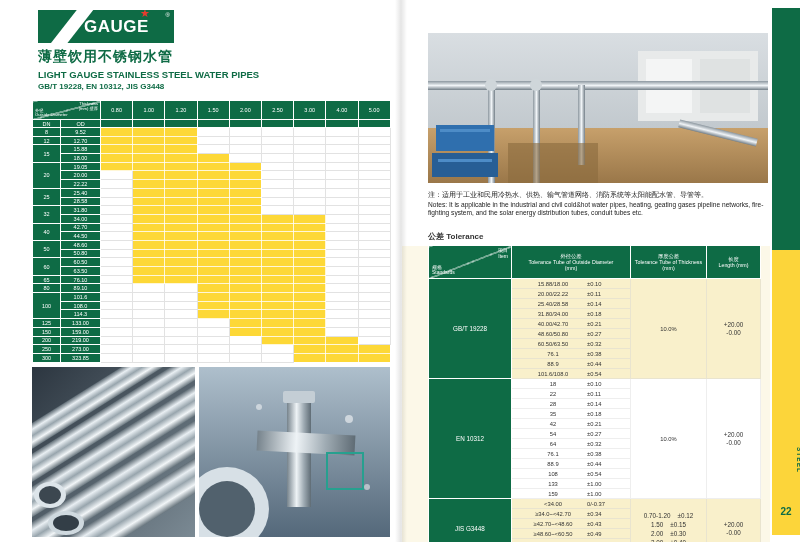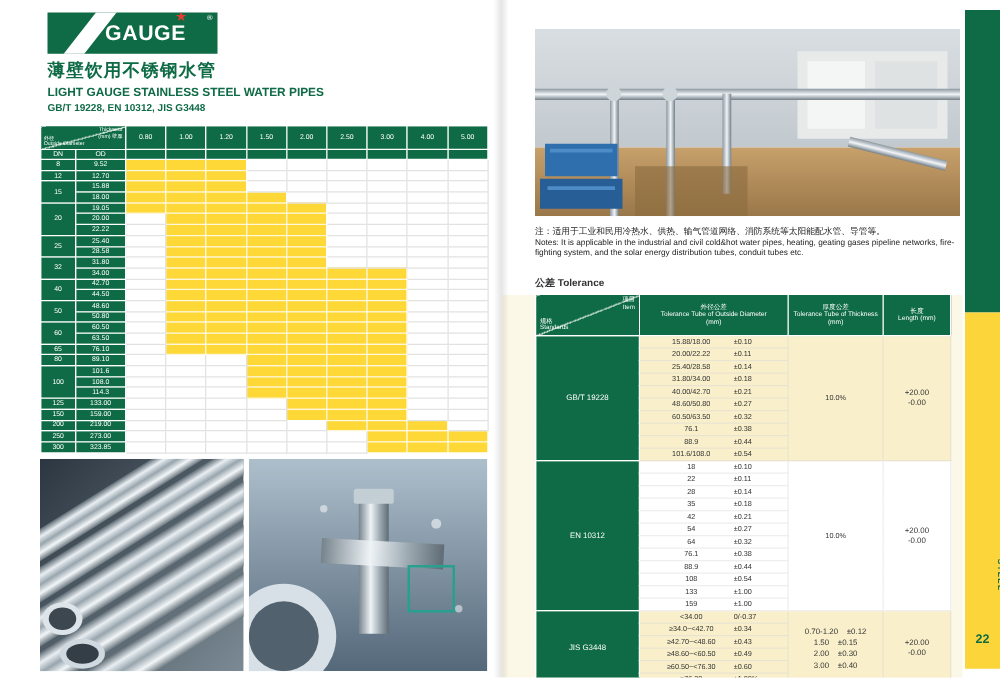--- a/index.html
+++ b/index.html
@@ -30,21 +30,21 @@
   table.size td.gc{background:#0e6b45;color:#fff;font-size:5.5px;text-align:center;border:1px solid #fff;}
   table.size td.yes{background:#fdd837;border:1px solid rgba(255,255,255,.8);}
   table.size td.no{background:#fff;}
 
   .photos{position:absolute;left:32px;top:367px;width:358px;height:170px;}
   .photo{position:absolute;top:0;height:170px;overflow:hidden;}
   .photo-pipes{left:0;width:163px;}
   .photo-fittings{left:167px;width:191px;}
 
   
-  .page-right{position:absolute;left:400px;top:8px;width:372px;height:484px;background:#fff;}
+  .page-right{position:absolute;left:400px;top:18px;width:372px;height:484px;background:#fff;}
   .cream-panel{position:absolute;left:2px;top:228px;width:368px;height:309px;background:#fcf8e8;}
   .photo-install{position:absolute;left:28px;top:15px;width:340px;height:150px;overflow:hidden;}
   .note-zh{position:absolute;left:28px;top:172px;width:340px;font-size:7px;color:#222;}
   .note-en{position:absolute;left:28px;top:183px;width:342px;font-size:6.6px;line-height:8px;color:#222;}
   .tol-title{position:absolute;left:28px;top:213px;font-size:8px;font-weight:bold;color:#333;}
 
   table.tol{position:absolute;left:28px;top:227px;width:332px;border-collapse:collapse;table-layout:fixed;}
   table.tol th, table.tol td{padding:0;margin:0;}
   table.tol th{background:#0e6b45;color:#fff;font-weight:normal;font-size:5.3px;line-height:6.2px;height:32px;border:1px solid #fff;}
   table.tol th.tcorner{position:relative;

